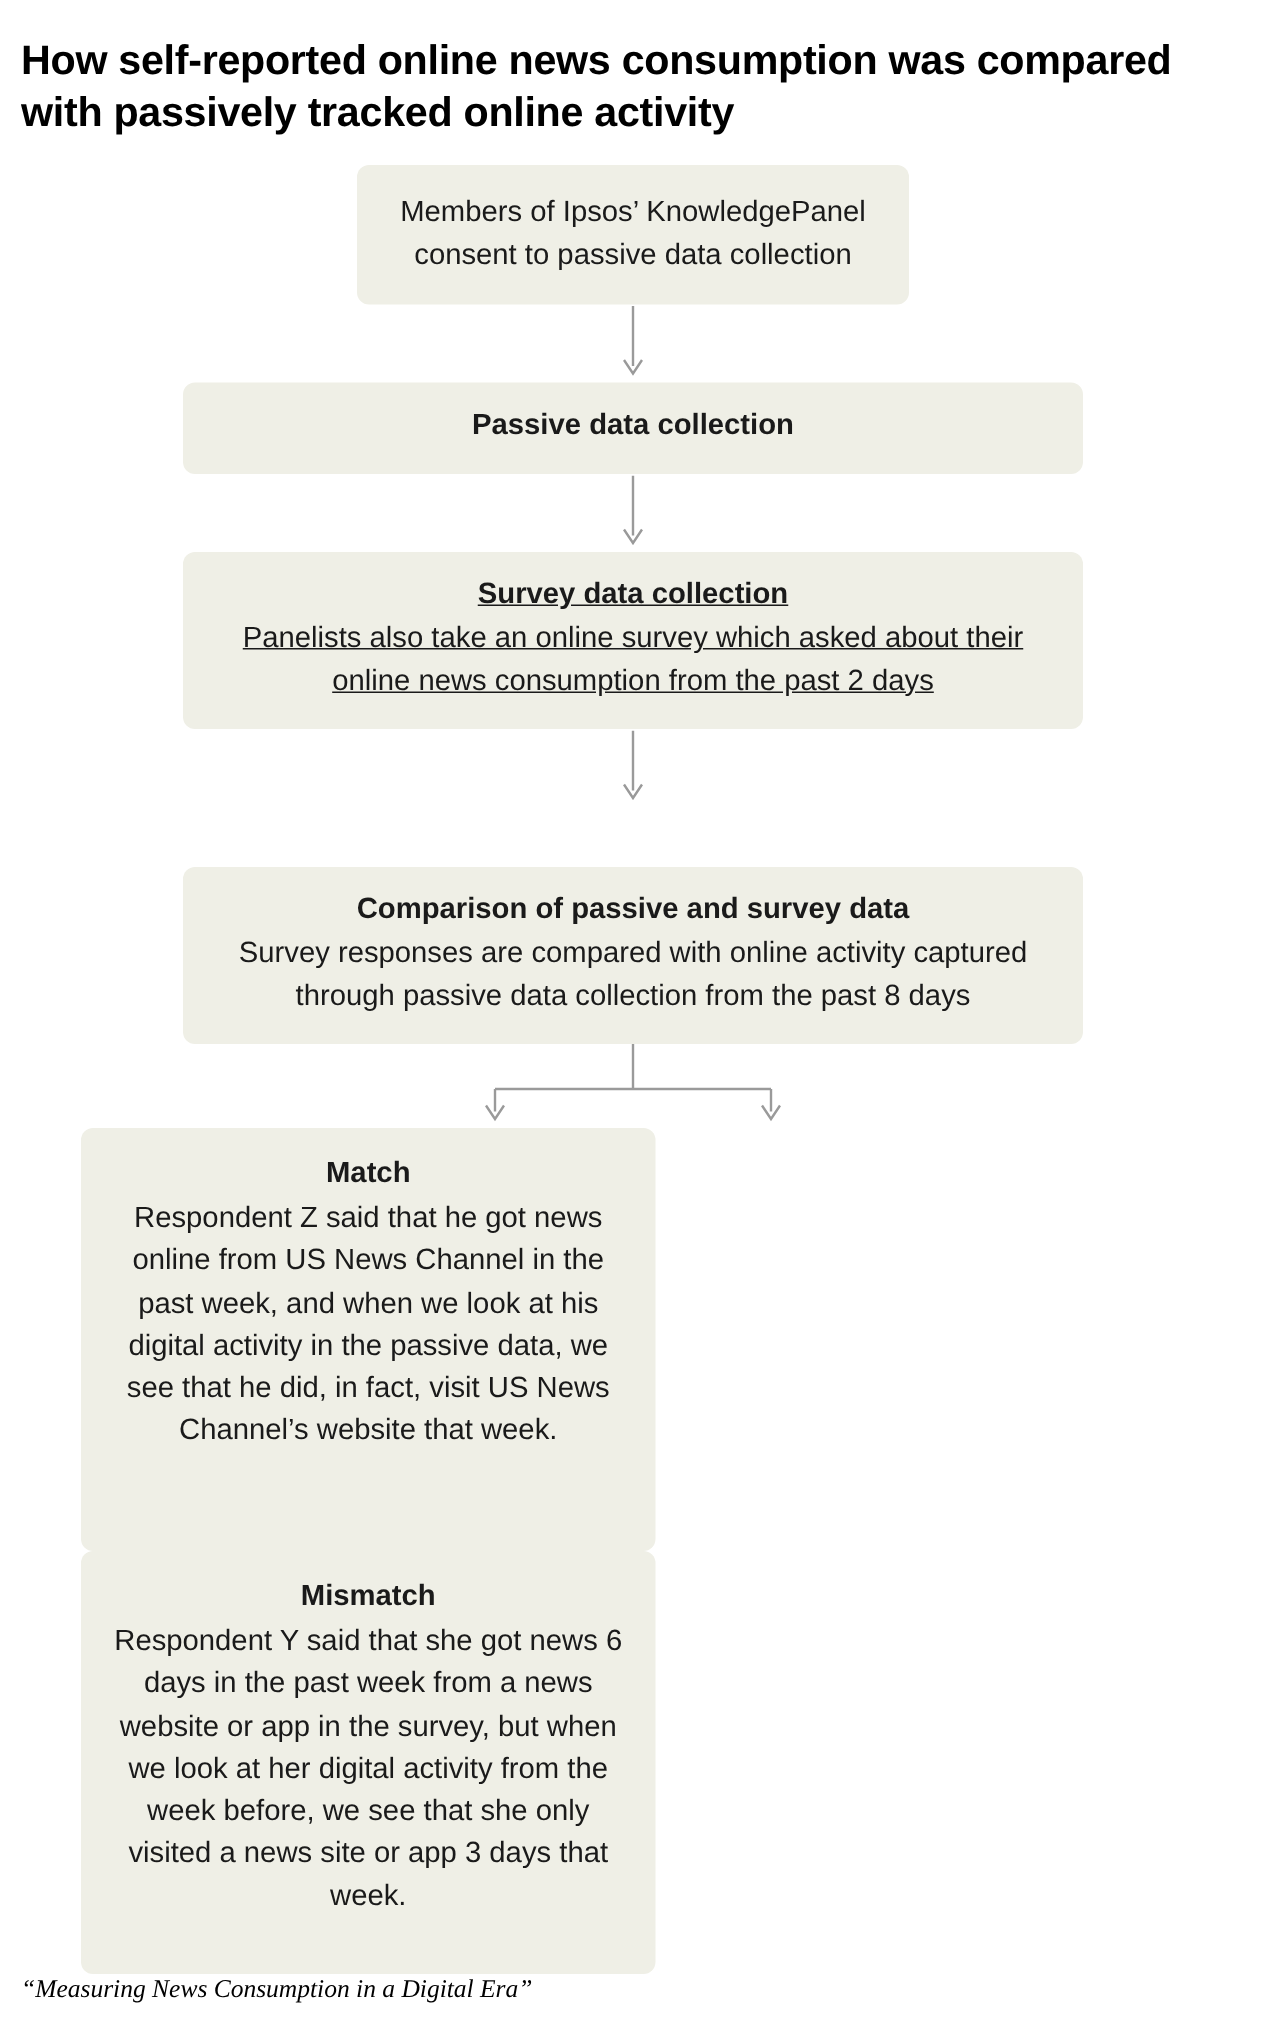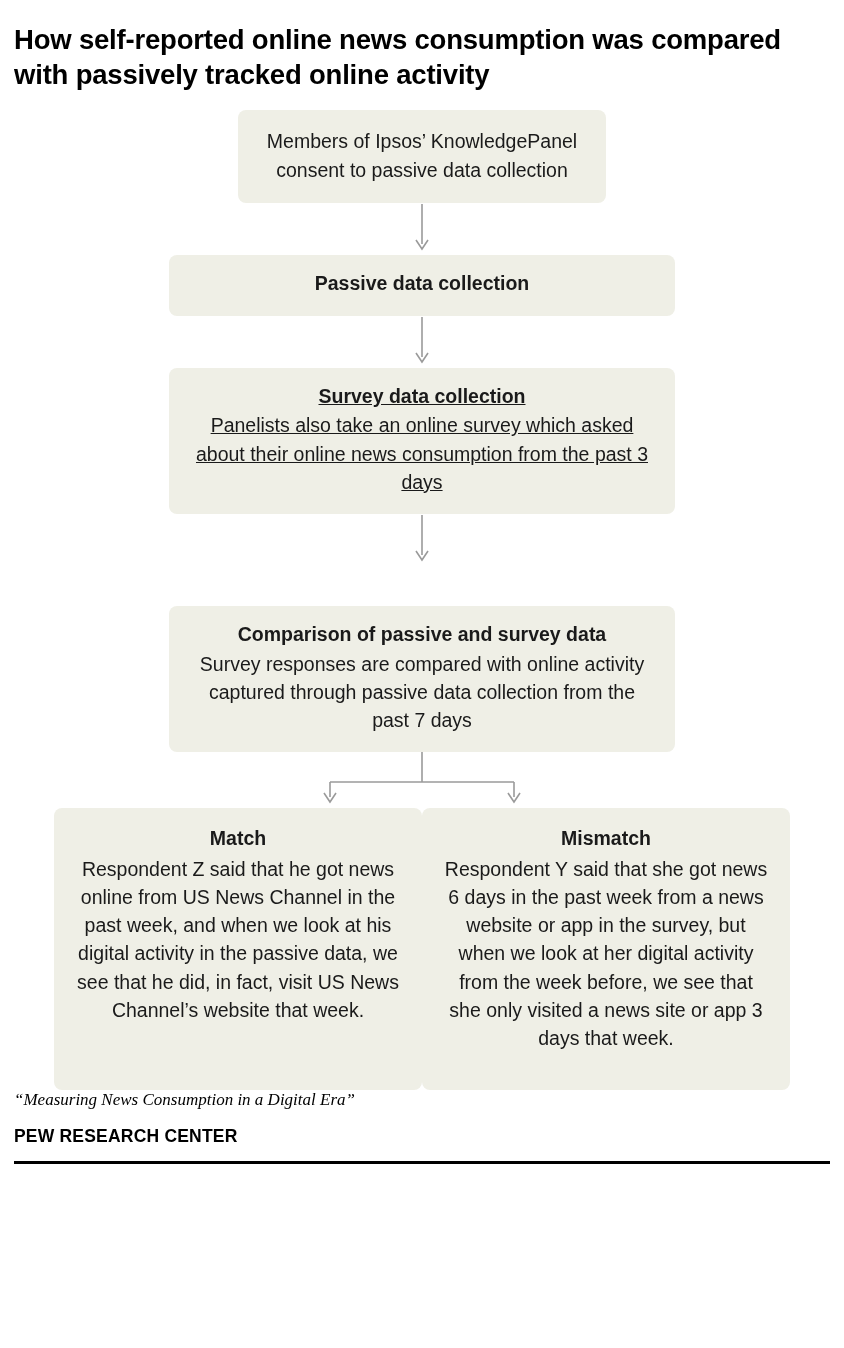--- a/index.html
+++ b/index.html
@@ -52,21 +52,21 @@
   }
   .box .body {
     display: block;
   }
   .node-1 {
     width: 368px;
     margin: 0 auto;
     padding: 17px 18px 19px 18px;
   }
   .node-2, .node-3, .node-4 {
-    width: 506px;
+    width: 600px;
     margin: 0 auto;
   }
   .node-2 { padding: 14px 22px 18px 22px; }
   .node-3 { padding: 14px 22px 18px 22px; text-decoration: underline; }
   .node-4 { padding: 14px 22px 18px 22px; margin-top: 40px; }
 
   .arrow {
     width: 100%;
     height: 52px;
     display: flex;
@@ -79,20 +79,21 @@
     width: 100%;
     height: 56px;
     display: block;
   }
 
   .leaves {
     display: flex;
     justify-content: flex-end;
     width: 736px;
     margin: 0 auto;
+    flex-direction: column;
   }
   .leaf {
     width: 383px;
     min-height: 282px;
     padding: 16px 20px 20px 20px;
     box-sizing: border-box;
   }
   .leaf .hdr { margin-bottom: 2px; }
 
   .source {
@@ -144,33 +145,33 @@
 
     <div class="arrow">
       <svg width="16" height="50" viewBox="0 0 16 50" aria-hidden="true">
         <line x1="8" y1="0" x2="8" y2="40" stroke="#9a9a9a" stroke-width="1.6"></line>
         <polyline points="2,36 8,45 14,36" fill="none" stroke="#9a9a9a" stroke-width="1.6"></polyline>
       </svg>
     </div>
 
     <div class="box node-3">
       <span class="hdr">Survey data collection</span>
-      <span class="body">Panelists also take an online survey which asked about their online news consumption from the past 3 days</span>
+      <span class="body">Panelists also take an online survey which asked about their online news consumption from the past 2 days</span>
     </div>
 
     <div class="arrow">
       <svg width="16" height="50" viewBox="0 0 16 50" aria-hidden="true">
         <line x1="8" y1="0" x2="8" y2="40" stroke="#9a9a9a" stroke-width="1.6"></line>
         <polyline points="2,36 8,45 14,36" fill="none" stroke="#9a9a9a" stroke-width="1.6"></polyline>
       </svg>
     </div>
 
     <div class="box node-4">
       <span class="hdr">Comparison of passive and survey data</span>
-      <span class="body">Survey responses are compared with online activity captured through passive data collection from the past 7 days</span>
+      <span class="body">Survey responses are compared with online activity captured through passive data collection from the past 8 days</span>
     </div>
 
     <div class="split">
       <svg width="824" height="56" viewBox="0 0 824 56" aria-hidden="true">
         <line x1="412" y1="0" x2="412" y2="30" stroke="#9a9a9a" stroke-width="1.6"></line>
         <line x1="320" y1="30" x2="504" y2="30" stroke="#9a9a9a" stroke-width="1.6"></line>
         <line x1="320" y1="30" x2="320" y2="45" stroke="#9a9a9a" stroke-width="1.6"></line>
         <line x1="504" y1="30" x2="504" y2="45" stroke="#9a9a9a" stroke-width="1.6"></line>
         <polyline points="314,41 320,50 326,41" fill="none" stroke="#9a9a9a" stroke-width="1.6"></polyline>
         <polyline points="498,41 504,50 510,41" fill="none" stroke="#9a9a9a" stroke-width="1.6"></polyline>

